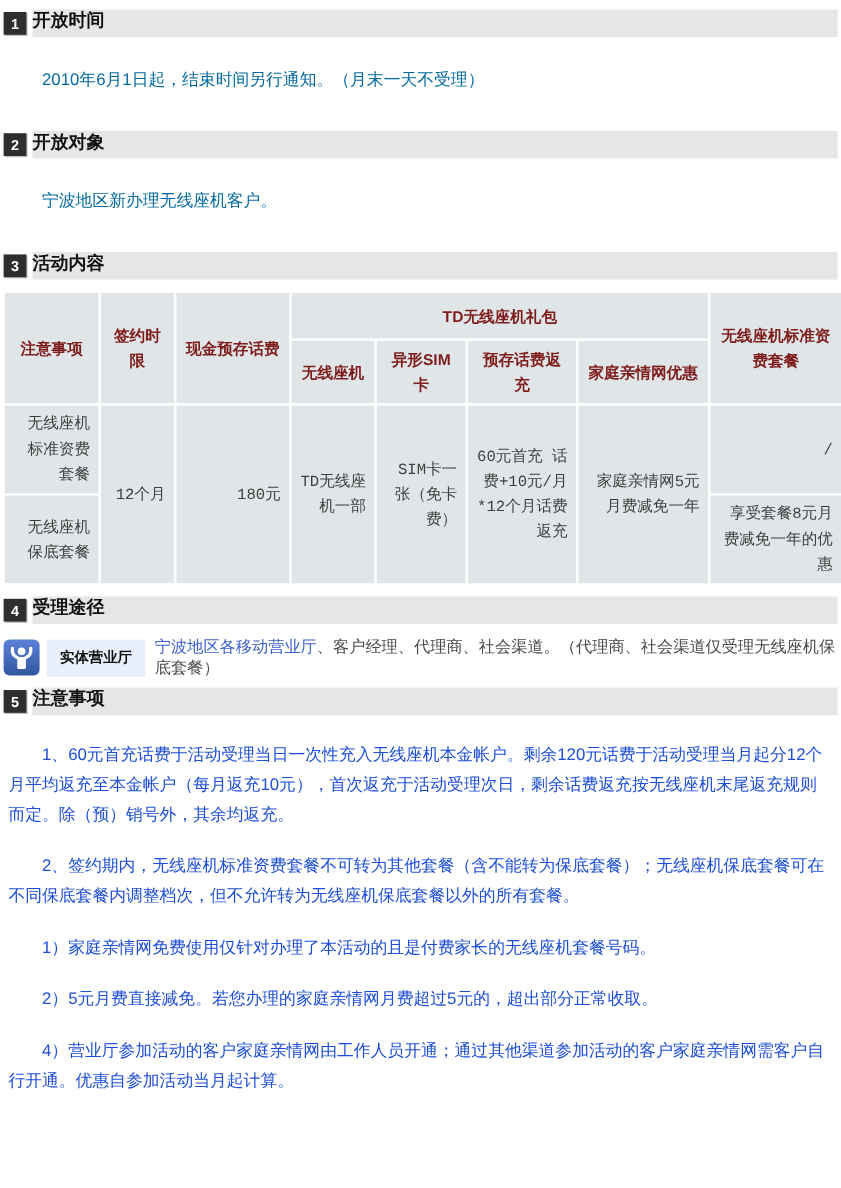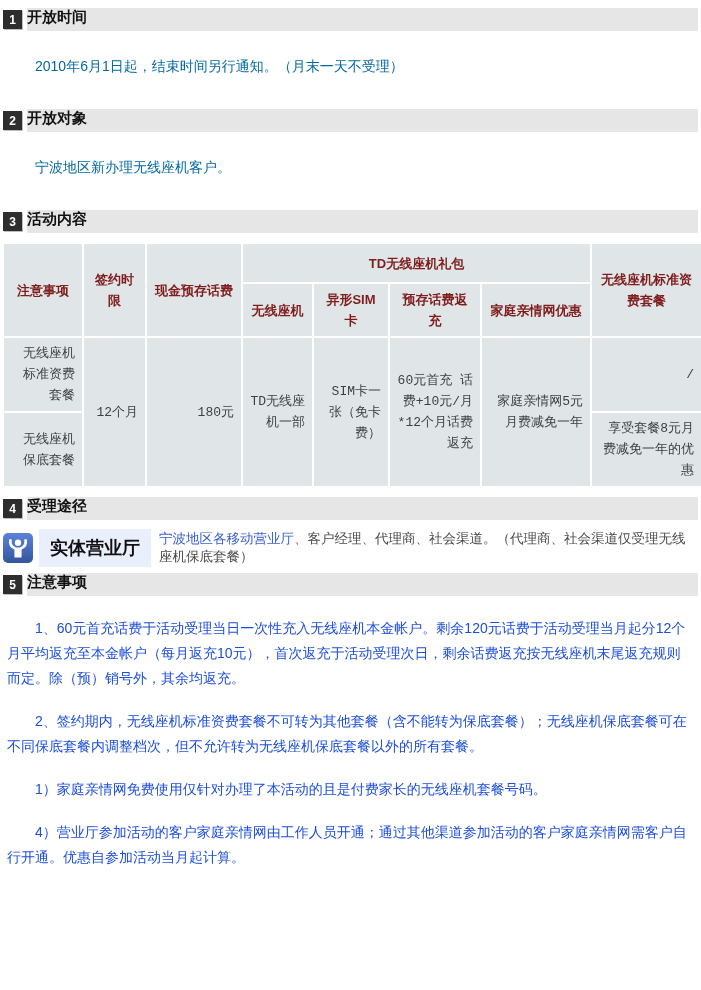--- a/index.html
+++ b/index.html
@@ -86,21 +86,21 @@
     border-radius: 5px;
     background: linear-gradient(180deg, #5b82d8 0%, #33569f 100%);
     display: flex; align-items: center; justify-content: center;
     flex: 0 0 auto;
     margin-right: 6px;
   }
   .channel-label {
     background: #e9effc;
     font-weight: bold;
     color: #111111;
-    font-size: 18px;
+    font-size: 12px;
     padding: 7px 11px;
     margin-right: 8px;
     flex: 0 0 auto;
   }
   .channel-text { font-size: 13.5px; color: #4a4a4a; font-family: Liberation Mono, monospace; }
   .channel-link { color: #3a5fcd; text-decoration: none; cursor: pointer; }
 
   
   .notes { margin-top: 20px; }
   .note {
@@ -206,17 +206,18 @@
     <div class="sec-num">5</div>
     <div class="sec-title-box">
       <span class="sec-title">注意事项</span>
     </div>
   </div>
 
   <div class="notes">
     <p class="note">1、60元首充话费于活动受理当日一次性充入无线座机本金帐户。剩余120元话费于活动受理当月起分12个月平均返充至本金帐户（每月返充10元），首次返充于活动受理次日，剩余话费返充按无线座机末尾返充规则而定。除（预）销号外，其余均返充。</p>
     <p class="note">2、签约期内，无线座机标准资费套餐不可转为其他套餐（含不能转为保底套餐）；无线座机保底套餐可在不同保底套餐内调整档次，但不允许转为无线座机保底套餐以外的所有套餐。</p>
     <p class="note">1）家庭亲情网免费使用仅针对办理了本活动的且是付费家长的无线座机套餐号码。</p>
+    <p class="note">2）5元月费直接减免。若您办理的家庭亲情网月费超过5元的，超出部分正常收取。</p>
     <p class="note">4）营业厅参加活动的客户家庭亲情网由工作人员开通；通过其他渠道参加活动的客户家庭亲情网需客户自行开通。优惠自参加活动当月起计算。</p>
 
   </div>
 
 </div>
 
 </body></html>

